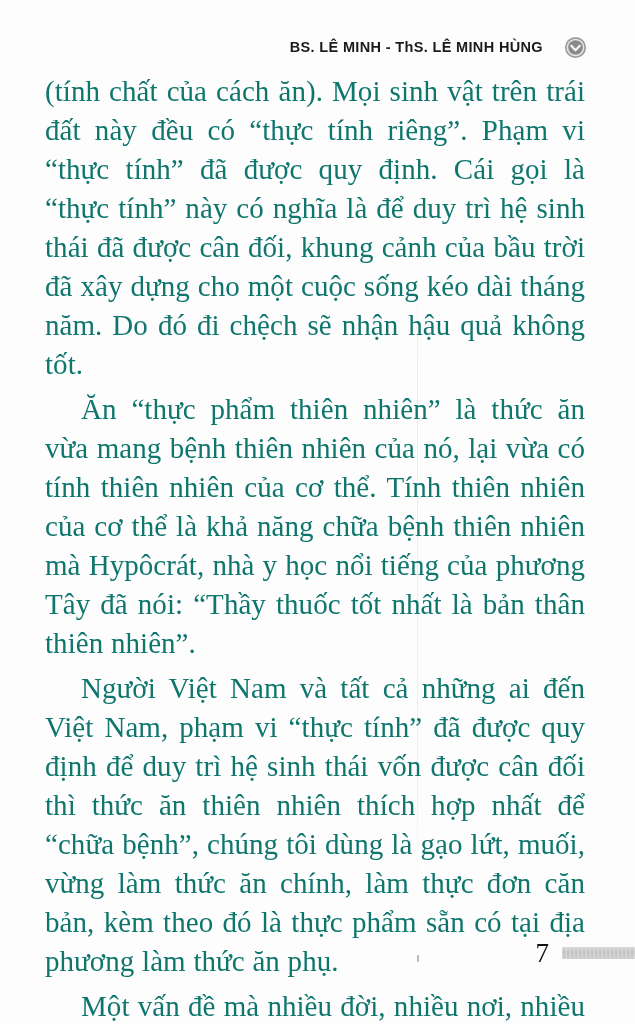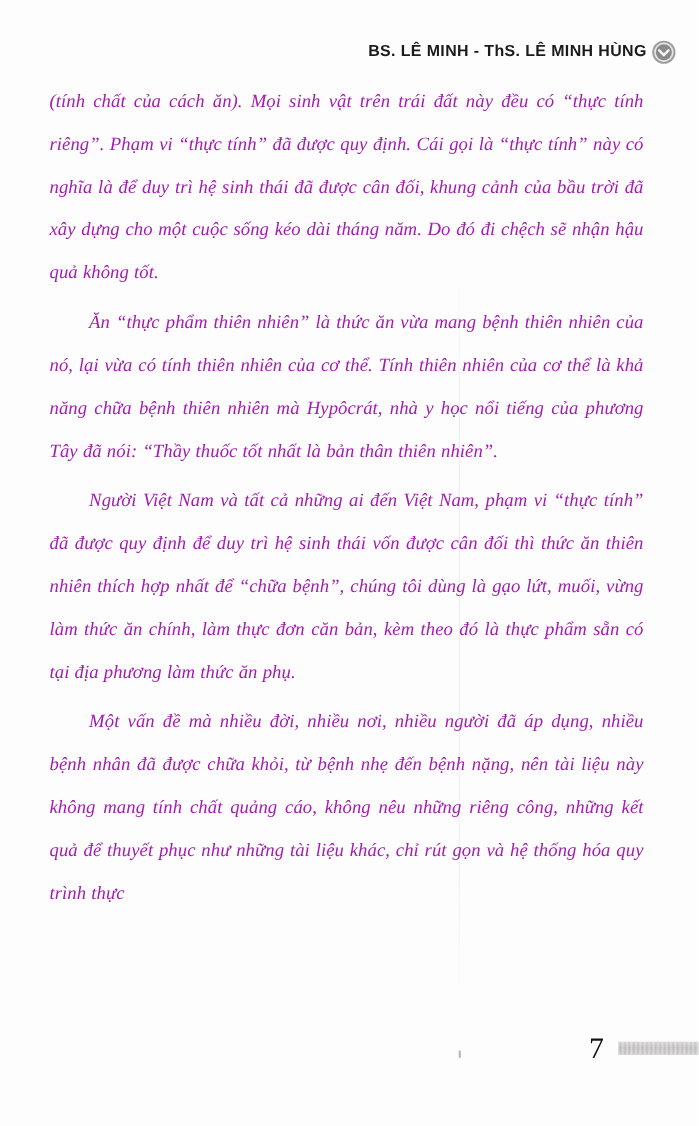--- a/index.html
+++ b/index.html
@@ -20,24 +20,24 @@
     width: 635px;
     height: 1024px;
     background: #fdfdfd;
     box-sizing: border-box;
   }
 
   
   .running-head {
     position: absolute;
     top: 33px;
-    right: 20px;
+    right: 48px;
     display: flex;
     align-items: center;
-    gap: 4px;
+    gap: 21px;
     height: 28px;
   }
   .running-head-text {
     font-family: "Liberation Sans", "DejaVu Sans", sans-serif;
     font-size: 14.5px;
     font-weight: 700;
     letter-spacing: 0.35px;
     color: #1b1b1b;
     white-space: nowrap;
     line-height: 1;
@@ -51,24 +51,23 @@
 
   
   .body-copy {
     position: absolute;
     left: 45px;
     top: 72px;
     width: 540px;
   }
   .para {
     margin: 0 0 6px 0;
-    font-size: 17px;
+    font-size: 29px;
     line-height: 39px;
-    font-style: italic;
-    color: #a21caf;
+    color: #0f766e;
     text-align: justify;
     text-justify: inter-word;
     letter-spacing: 0.05px;
     word-spacing: 0.4px;
   }
   .para.indent {
     text-indent: 36px;
   }
   .para:last-child {
     margin-bottom: 0;

